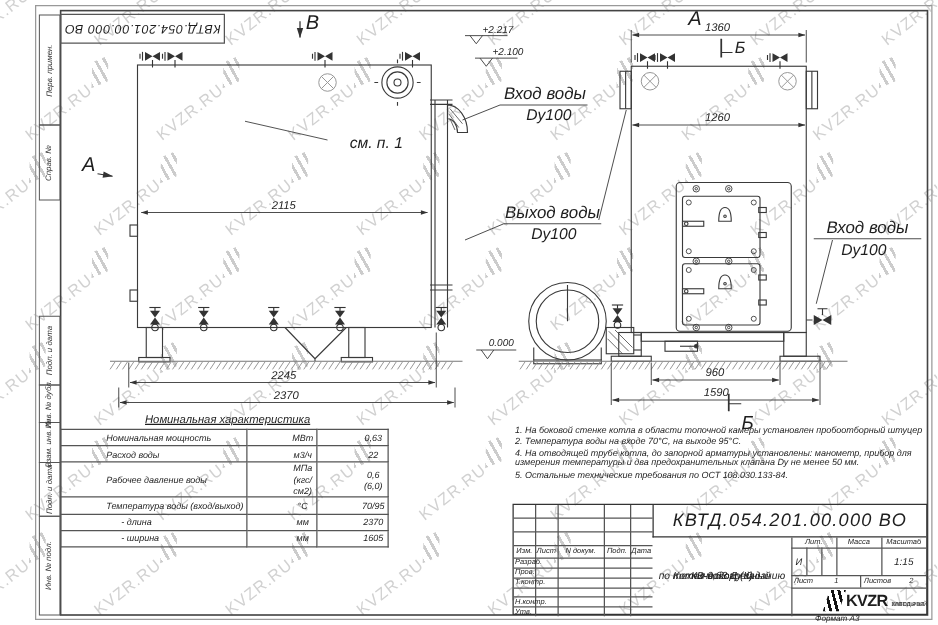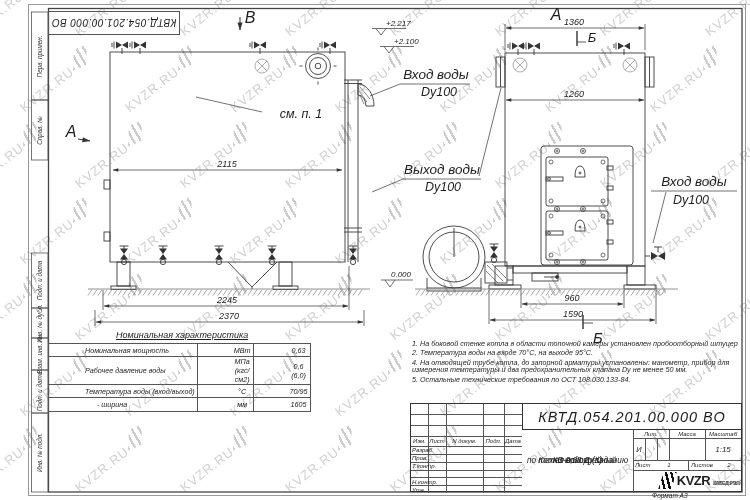--- a/index.html
+++ b/index.html
@@ -439,28 +439,38 @@
           <col style="width:54px">
           <col style="width:45px">
         </colgroup>
       <tbody>
       <tr>
             <td>Номинальная мощность</td>
             <td>МВт</td>
             <td>0,63</td>
           </tr>
       <tr>
+            <td>Расход воды</td>
+            <td>м3/ч</td>
+            <td>22</td>
+          </tr>
+      <tr>
             <td>Рабочее давление воды</td>
             <td>МПа (кгс/см2)</td>
             <td>0,6 (6,0)</td>
           </tr>
       <tr>
             <td>Температура воды (вход/выход)</td>
             <td>°С</td>
             <td>70/95</td>
+          </tr>
+      <tr>
+            <td>      - длина</td>
+            <td>мм</td>
+            <td>2370</td>
           </tr>
       <tr>
             <td>      - ширина</td>
             <td>мм</td>
             <td>1605</td>
           </tr>
 
     </tbody>
       </table>
   </div>

